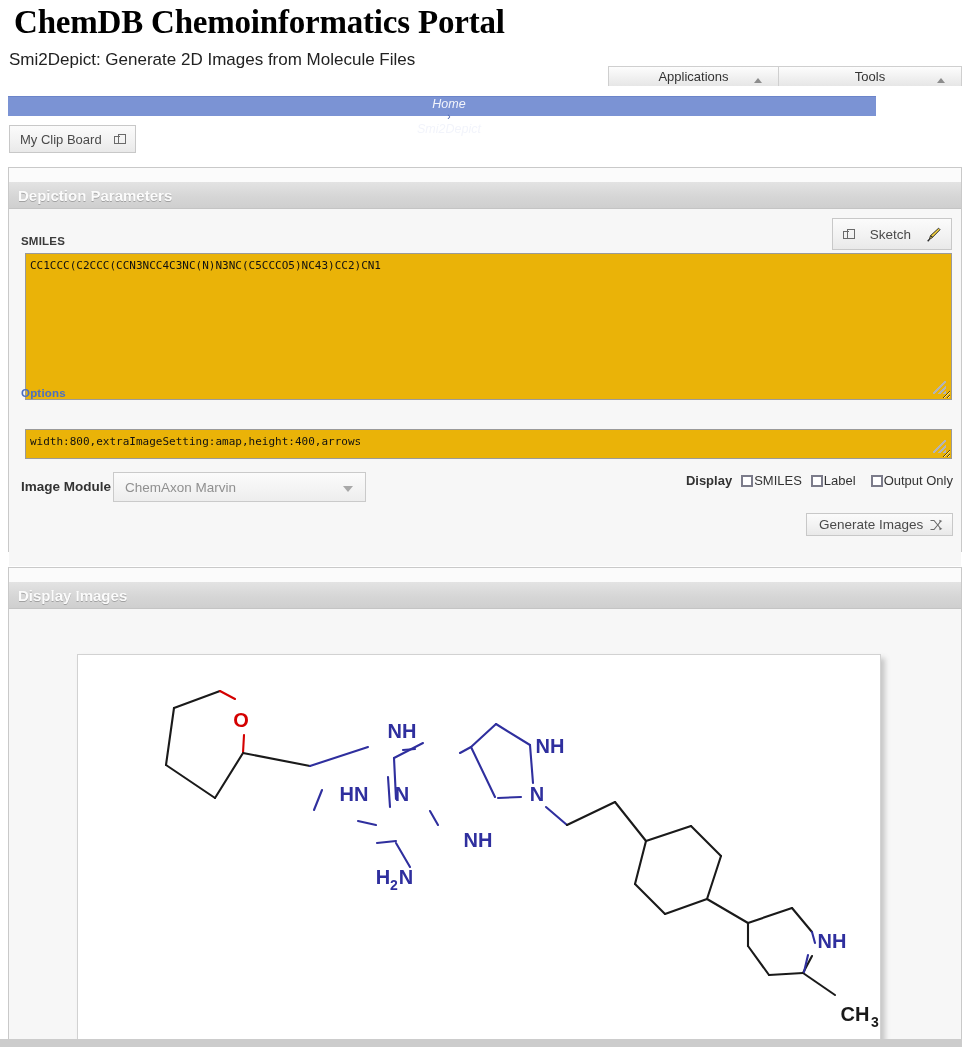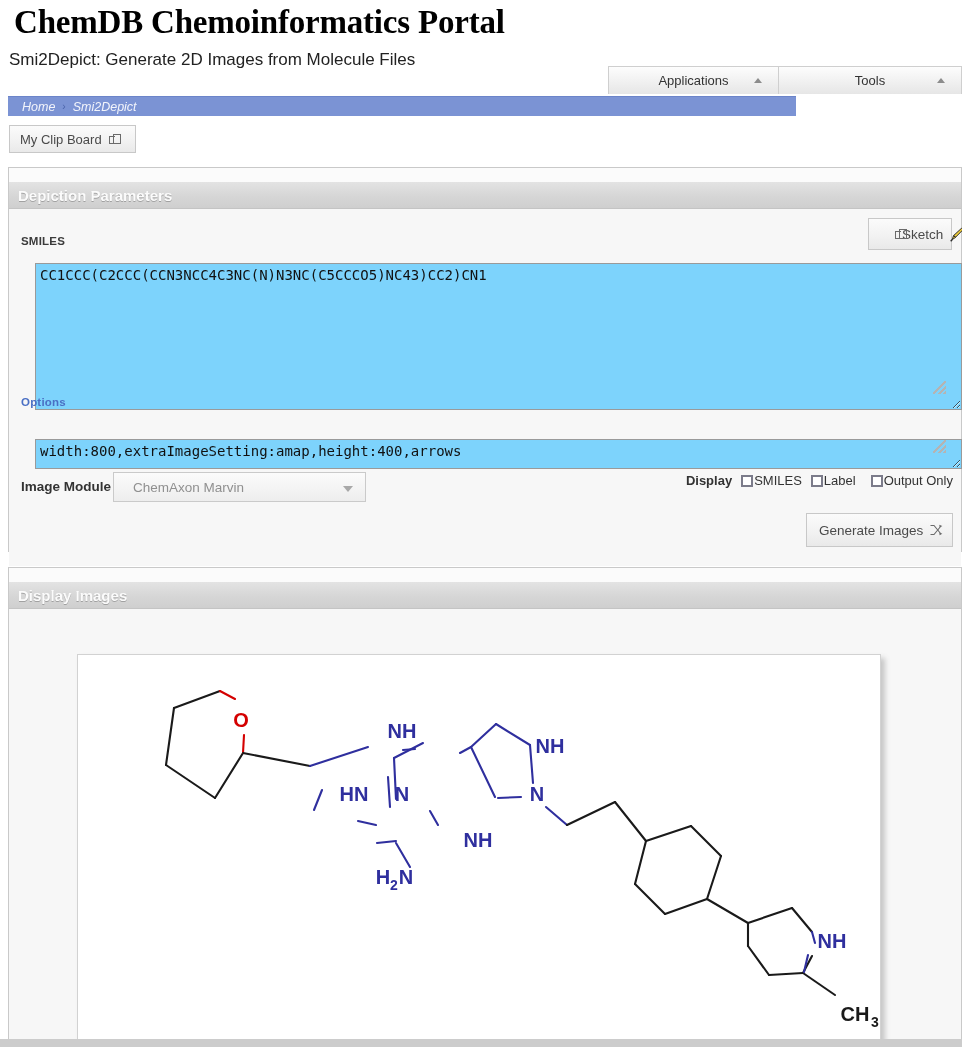--- a/index.html
+++ b/index.html
@@ -43,21 +43,21 @@
     position: absolute;
     left: 608px;
     top: 66px;
     width: 354px;
     height: 29px;
     display: flex;
   }
   .tab {
     position: relative;
     box-sizing: border-box;
-    height: 28px;
+    height: 20px;
     background: linear-gradient(to bottom, #fdfdfd 0%, #f2f2f2 48%, #e6e6e6 100%);
     border: 1px solid #cfcfcf;
     border-bottom: none;
     display: flex;
     align-items: center;
     justify-content: center;
     font-size: 13px;
     color: #333333;
     cursor: pointer;
   }
@@ -72,48 +72,49 @@
     border-left: 4px solid transparent;
     border-right: 4px solid transparent;
     border-bottom: 5px solid #8c8c8c;
   }
 
   
   .breadcrumb {
     position: absolute;
     left: 8px;
     top: 96px;
-    width: 788px;
+    width: 868px;
     height: 20px;
     background: #7b93d4;
     border-top: 1px solid #6b84c9;
     display: flex;
     align-items: center;
     padding-left: 14px;
     box-sizing: border-box;
     font-style: italic;
     font-size: 12.5px;
     color: #f2f4fb;
+    flex-direction: column;
   }
   .breadcrumb .crumb { cursor: pointer; }
   .breadcrumb .sep {
     margin: 0 7px;
     font-style: normal;
     font-size: 10px;
     color: #4a63ab;
   }
 
   
   .btn {
     box-sizing: border-box;
     background: linear-gradient(to bottom, #fbfbfb 0%, #f3f3f3 50%, #e9e9e9 100%);
     border: 1px solid #c8c8c8;
     display: inline-flex;
     align-items: center;
-    justify-content: flex-start;
+    justify-content: space-between;
     gap: 7px;
     font-size: 13px;
     color: #4a4a4a;
     cursor: pointer;
     white-space: nowrap;
   }
 
   .clipboard-btn {
     position: absolute;
     left: 9px;
@@ -171,49 +172,49 @@
   #params-panel { left: 8px; top: 167px; width: 954px; height: 385px; }
   #params-panel .panel-body { height: 357px; background: #f7f7f7; }
   #images-panel { left: 8px; top: 567px; width: 954px; height: 472px; }
   #images-panel .panel-body { height: 444px; background: #f7f7f7; }
 
   
   .sketch-btn {
     position: absolute;
     right: 9px;
     top: 9px;
-    width: 84px;
+    width: 120px;
     height: 32px;
-    padding: 0 26px;
+    padding: 0 10px;
     font-size: 13.5px;
   }
   .pencil-icon { display: inline-block; width: 14px; height: 15px; }
 
   
   .field-label {
     position: absolute;
     font-size: 11.5px;
     font-weight: bold;
     color: #3b3b3b;
     letter-spacing: 0.2px;
   }
   .field-label.link { color: #4a6fc4; }
 
   
   .ta-wrap { position: absolute; }
   textarea.ta {
     box-sizing: border-box;
     width: 100%;
     height: 100%;
-    margin: 14px;
+    margin: 4px;
     padding: 3px 4px 0 4px;
     border: 1px solid #9a9a9a;
-    background: #7dd3fc;
+    background: #eab308;
     font-family: "DejaVu Sans Mono", monospace;
-    font-size: 14px;
+    font-size: 11px;
     color: #111111;
     line-height: 17px;
     resize: both;
     overflow: hidden;
     outline: none;
   }
   #smiles-wrap { left: 21px; top: 249px; width: 927px; height: 147px; }
   #options-wrap { left: 21px; top: 425px; width: 927px; height: 30px; }
   .resize-grip {
     position: absolute;
@@ -239,21 +240,21 @@
     position: absolute;
     left: 113px;
     top: 472px;
     width: 253px;
     height: 30px;
     box-sizing: border-box;
     background: linear-gradient(to bottom, #fbfbfb 0%, #f4f4f4 55%, #ededed 100%);
     border: 1px solid #cacaca;
     display: flex;
     align-items: center;
-    padding-left: 19px;
+    padding-left: 11px;
     font-size: 13.5px;
     color: #909090;
     cursor: pointer;
   }
   .select-caret {
     position: absolute;
     right: 12px;
     top: 13px;
     width: 0; height: 0;
     border-left: 5px solid transparent;
@@ -291,21 +292,21 @@
     background: #ffffff;
     margin-right: 1px;
   }
 
   
   .generate-btn {
     position: absolute;
     right: 9px;
     top: 513px;
     width: 147px;
-    height: 34px;
+    height: 23px;
     padding: 0 12px;
     font-size: 13.5px;
   }
   .shuffle-icon { display: inline-block; width: 13px; height: 12px; }
 
   
   .mol-frame {
     position: absolute;
     left: 68px;
     top: 45px;
@@ -374,21 +375,21 @@
 
     </div>
   </div>
 
   <div class="field-label" style="left:21px; top:235px;">SMILES</div>
   <div class="ta-wrap" id="smiles-wrap">
     <textarea class="ta" spellcheck="false" placeholder="Enter SMILES string" style="">CC1CCC(C2CCC(CCN3NCC4C3NC(N)N3NC(C5CCCO5)NC43)CC2)CN1</textarea>
     <span class="resize-grip"></span>
   </div>
 
-  <div class="field-label link" style="left:21px; top:396px;">Options</div>
+  <div class="field-label link" style="left:21px; top:387px;">Options</div>
   <div class="ta-wrap" id="options-wrap">
     <textarea class="ta" spellcheck="false" style="white-space: pre; overflow: hidden;" placeholder="Enter options">width:800,extraImageSetting:amap,height:400,arrows</textarea>
     <span class="resize-grip"></span>
   </div>
 
   <div class="module-label">Image Module</div>
   <div class="module-select">
     <span>ChemAxon Marvin</span>
     <span class="select-caret"></span>
   </div>

